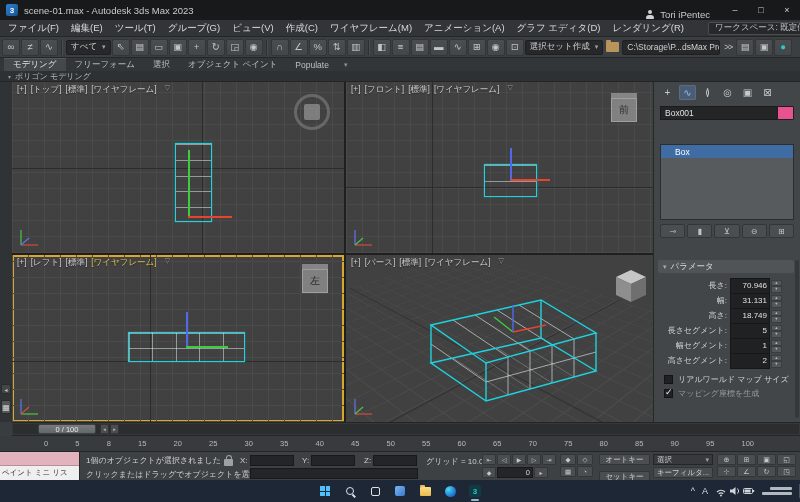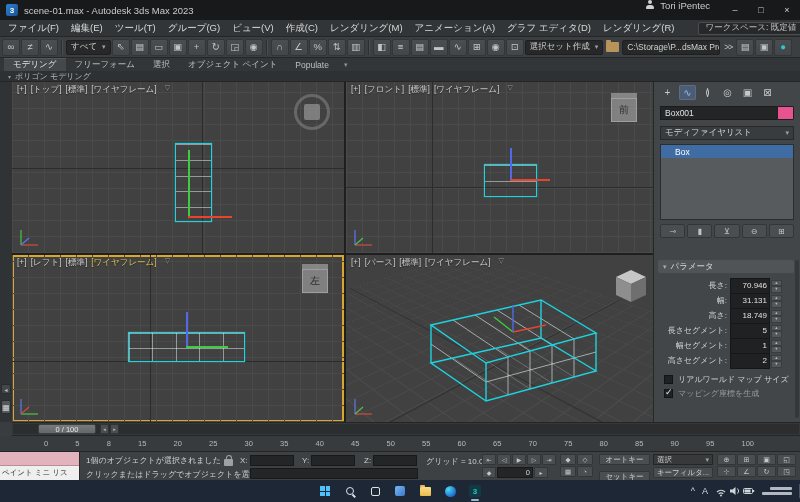--- a/index.html
+++ b/index.html
@@ -6,21 +6,21 @@
   html,body{width:800px;height:502px;overflow:hidden;background:#1a1a1a;
     font-family:"Liberation Sans","DejaVu Sans",sans-serif;}
   .screen{position:relative;width:800px;height:502px;background:#3a3d3f}
 
   
   .titlebar{position:absolute;left:0;top:0;width:800px;height:20px;background:#17191b;
     display:flex;align-items:center;gap:6px;padding-left:6px;color:#c9cccd;font-size:9.5px}
   .app-icon{width:12px;height:12px;border-radius:2px;background:linear-gradient(135deg,#2e83d4,#15508f);
     display:flex;align-items:center;justify-content:center;color:#fff;font-size:8px;font-weight:bold}
   .tb-right{margin-left:auto;display:flex;align-items:center;height:100%}
-  .user-chip{display:flex;align-items:flex-start;gap:5px;padding:0 12px;height:100%}
+  .user-chip{display:flex;align-items:flex-end;gap:5px;padding:0 12px;height:100%}
   .user-icon{width:10px;height:10px;position:relative}
   .user-icon::before{content:"";position:absolute;left:3px;top:0;width:4px;height:4px;border-radius:50%;background:#cfd2d3}
   .user-icon::after{content:"";position:absolute;left:1px;top:5px;width:8px;height:4px;border-radius:4px 4px 1px 1px;background:#cfd2d3}
   .win-btn{width:26px;height:100%;display:flex;align-items:center;justify-content:center;font-size:9px;color:#cfd2d3}
 
   
   .menubar{position:absolute;left:0;top:20px;width:800px;height:16px;background:#323537;
     display:flex;align-items:center;font-size:9.5px;color:#d6d8d9;padding-left:2px}
   .menubar [data-repeat]{display:flex;height:100%}
   .menu-item{padding:0 6px;display:flex;align-items:center;white-space:nowrap}
@@ -227,21 +227,21 @@
 
   <div class="menubar">
     <div data-repeat="menubar.items">
 
     <span class="menu-item">ファイル(F)</span>
         <span class="menu-item">編集(E)</span>
         <span class="menu-item">ツール(T)</span>
         <span class="menu-item">グループ(G)</span>
         <span class="menu-item">ビュー(V)</span>
         <span class="menu-item">作成(C)</span>
-        <span class="menu-item">レンダリング(M)</span>
+        <span class="menu-item">ワイヤフレーム(M)</span>
         <span class="menu-item">アニメーション(A)</span>
         <span class="menu-item">グラフ エディタ(D)</span>
         <span class="menu-item">レンダリング(R)</span>
       </div>
     <div class="workspace">
       <span>ワークスペース: 既定値</span>
 
     </div>
   </div>
 
@@ -444,24 +444,20 @@
 
     <span class="cp-tab">+</span>
         <span class="cp-tab active">∿</span>
         <span class="cp-tab">≬</span>
         <span class="cp-tab">◎</span>
         <span class="cp-tab">▣</span>
         <span class="cp-tab">⊠</span>
       </div>
     <div class="cp-name">Box001</div>
     <div class="cp-swatch"></div>
-    <div class="cp-modlist">
-      <span>モディファイヤリスト</span>
-      <span class="combo-arrow">▾</span>
-    </div>
     <div class="cp-stack" data-repeat="command_panel.stack">
 
     <div class="stack-row selected">Box</div>
       </div>
     <div class="cp-stackbtns" data-repeat="command_panel.stack_buttons">
 
     <span class="stack-btn">⊸</span>
         <span class="stack-btn">▮</span>
         <span class="stack-btn">⊻</span>
         <span class="stack-btn">⊖</span>

